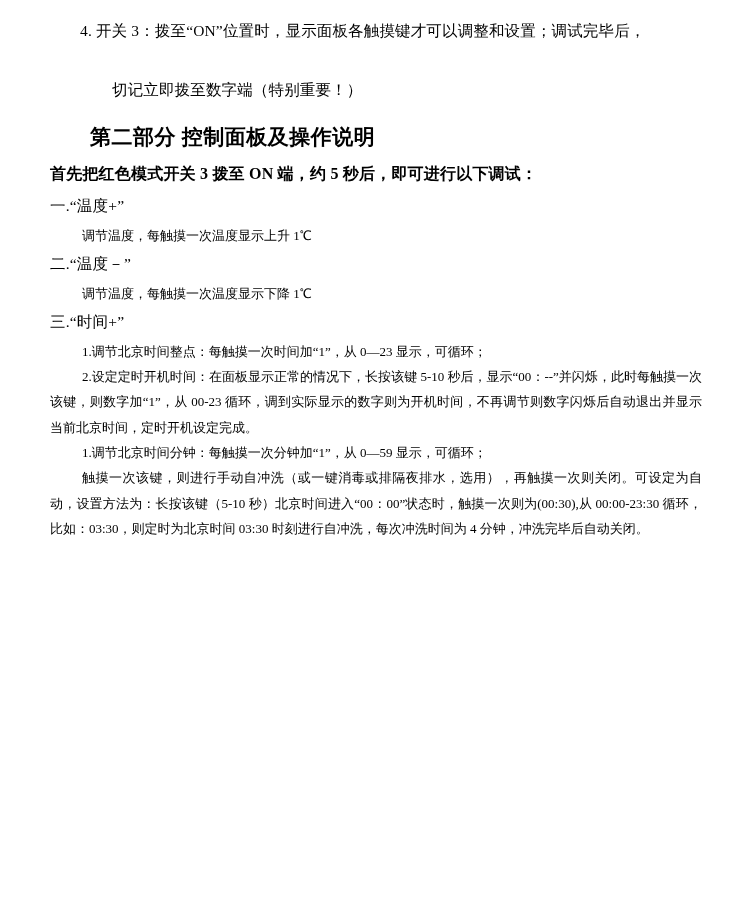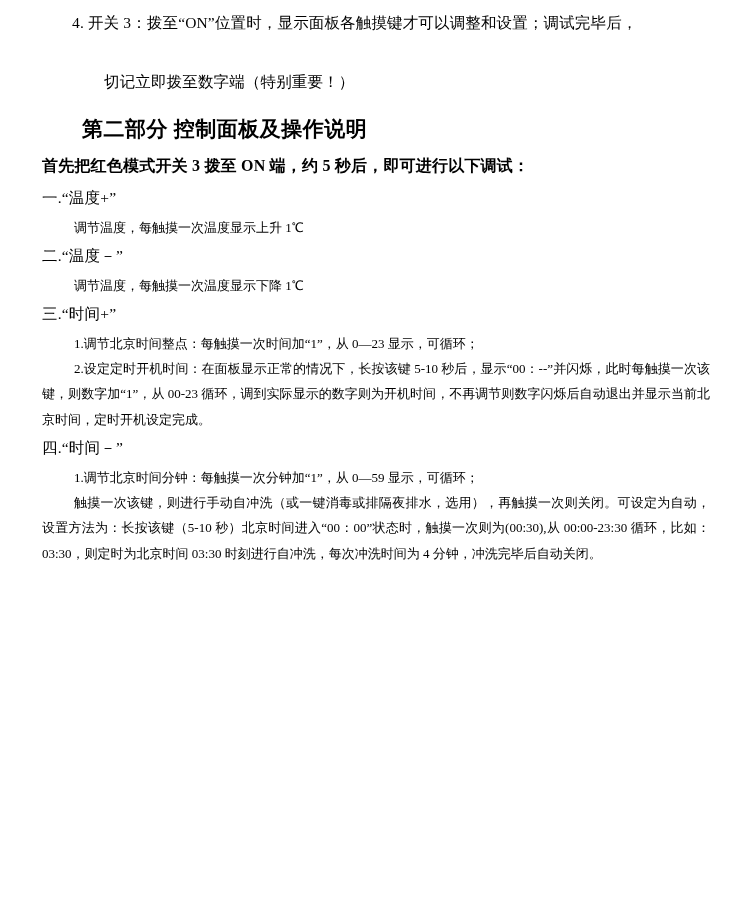--- a/index.html
+++ b/index.html
@@ -11,21 +11,21 @@
     width: 750px;
     height: 901px;
     font-family: "Liberation Serif", "DejaVu Serif", serif;
     color: #000000;
     overflow: hidden;
   }
   .page {
     position: relative;
     width: 750px;
     height: 901px;
-    padding: 0;
+    padding: 8px;
     box-sizing: border-box;
     border-radius: 6px;
   }
   .content {
     padding: 8px 40px 0 42px;
     box-sizing: border-box;
   }
   .line {
     font-size: 15.5px;
     line-height: 1.92;
@@ -96,19 +96,18 @@
     <div class="item-title">一.“温度+”</div>
     <div class="para indent-2">调节温度，每触摸一次温度显示上升 1℃</div>
 
     <div class="item-title">二.“温度－”</div>
     <div class="para indent-2">调节温度，每触摸一次温度显示下降 1℃</div>
 
     <div class="item-title">三.“时间+”</div>
     <div class="para indent-2">1.调节北京时间整点：每触摸一次时间加“1”，从 0—23 显示，可循环；</div>
     <div class="para indent-2">2.设定定时开机时间：在面板显示正常的情况下，长按该键 5-10 秒后，显示“00：--”并闪烁，此时每触摸一次该键，则数字加“1”，从 00-23 循环，调到实际显示的数字则为开机时间，不再调节则数字闪烁后自动退出并显示当前北京时间，定时开机设定完成。</div>
 
-    <div class="item-title">四.“时间－”</div>
     <div class="para indent-2">1.调节北京时间分钟：每触摸一次分钟加“1”，从 0—59 显示，可循环；</div>
 
     <div class="para indent-2">触摸一次该键，则进行手动自冲洗（或一键消毒或排隔夜排水，选用），再触摸一次则关闭。可设定为自动，设置方法为：长按该键（5-10 秒）北京时间进入“00：00”状态时，触摸一次则为(00:30),从 00:00-23:30 循环，比如：03:30，则定时为北京时间 03:30 时刻进行自冲洗，每次冲洗时间为 4 分钟，冲洗完毕后自动关闭。</div>
 
   </div>
 </div>
 
 </body></html>

